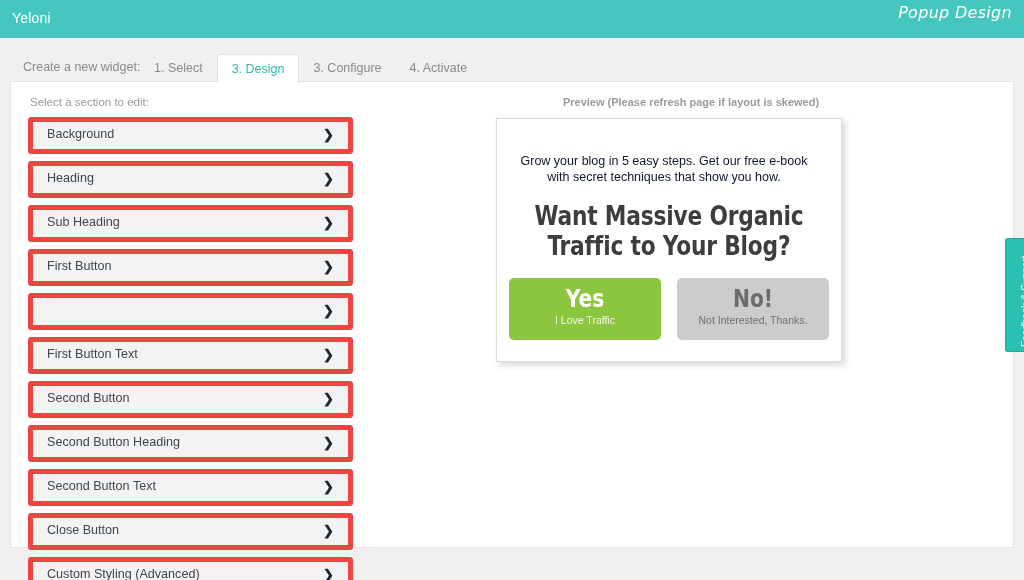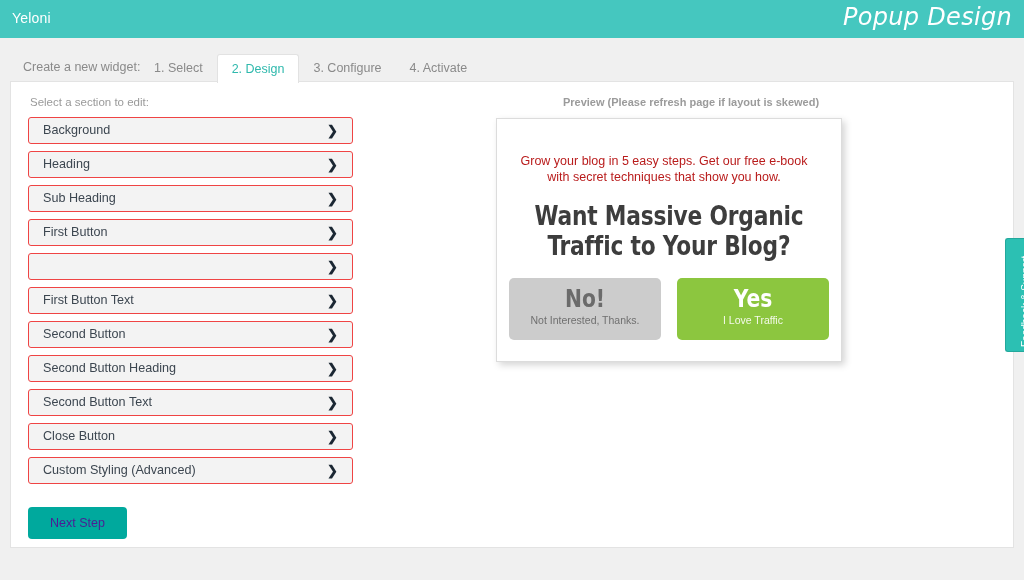--- a/index.html
+++ b/index.html
@@ -29,21 +29,21 @@
     left: 12px;
     top: 10px;
     font-size: 14px;
     color: #ffffff;
     letter-spacing: .2px;
   }
   .app-title {
     position: absolute;
     right: 12px;
     top: 3px;
-    font-size: 24px;
+    font-size: 16px;
     font-style: italic;
     color: #ffffff;
     font-family: "DejaVu Sans", sans-serif;
     letter-spacing: .3px;
   }
 
   
   .tabstrip {
     position: absolute;
     left: 0; top: 38px;
@@ -110,23 +110,23 @@
   }
   .select-hint {
     font-size: 11.5px;
     color: #9a9a9a;
     margin-bottom: 9px;
     padding-left: 2px;
   }
   .section-list { }
   .section-row {
     position: relative;
-    height: 27px;
+    height: 37px;
     background: #f3f3f3;
-    border: 1px solid #ef4444;
+    border: 5px solid #ef4444;
     border-radius: 3px;
     margin-bottom: 7px;
     cursor: pointer;
     box-sizing: border-box;
   }
   .section-row .row-label {
     position: absolute;
     left: 14px;
     top: 0;
     line-height: 25px;
@@ -179,21 +179,21 @@
     background: #ffffff;
     border: 1px solid #dcdcdc;
     box-shadow: 3px 3px 7px rgba(0,0,0,0.17);
     box-sizing: border-box;
   }
   .popup-sub {
     margin: 34px 28px 0 18px;
     text-align: center;
     font-size: 12.5px;
     line-height: 16px;
-    color: #b91c1c;
+    color: #0f172a;
   }
   .popup-heading {
     margin: 16px 12px 0 12px;
     text-align: center;
     font-size: 26px;
     line-height: 30px;
     font-weight: bold;
     color: #3d3d3d;
     font-family: "DejaVu Sans Condensed", "Liberation Sans Narrow", "Liberation Sans", sans-serif;
     transform: scaleX(0.93);
@@ -267,21 +267,21 @@
 
 <div class="topbar">
   <div class="brand">Yeloni</div>
   <div class="app-title">Popup Design</div>
 </div>
 
 <div class="tabstrip"></div>
 <div class="tab-label">Create a new widget:</div>
 <div class="tabs">
   <div class="tab">1. Select</div>
-  <div class="tab active">2. Design</div>
+  <div class="tab active">3. Design</div>
   <div class="tab">3. Configure</div>
   <div class="tab">4. Activate</div>
 </div>
 
 <div class="panel">
 
   <div class="left-col">
     <div class="select-hint">Select a section to edit:</div>
 
     <div class="section-list">
@@ -333,28 +333,28 @@
     <button class="next-step">Next Step</button>
   </div>
 
   <div class="preview-wrap">
     <div class="preview-note">Preview (Please refresh page if layout is skewed)</div>
 
     <div class="popup">
       <div class="popup-sub">Grow your blog in 5 easy steps. Get our free e-book with secret techniques that show you how.</div>
       <div class="popup-heading">Want Massive Organic Traffic to Your Blog?</div>
       <div class="popup-buttons">
+        <div class="pbtn yes">
+          <div class="big">Yes</div>
+          <div class="small">I Love Traffic</div>
+        </div>
         <div class="pbtn no">
           <div class="big">No!</div>
           <div class="small">Not Interested, Thanks.</div>
         </div>
-        <div class="pbtn yes">
-          <div class="big">Yes</div>
-          <div class="small">I Love Traffic</div>
-        </div>
       </div>
     </div>
   </div>
 
 </div>
 
 <div class="feedback">
   <span>Feedback &amp; Support</span>
 </div>
 

